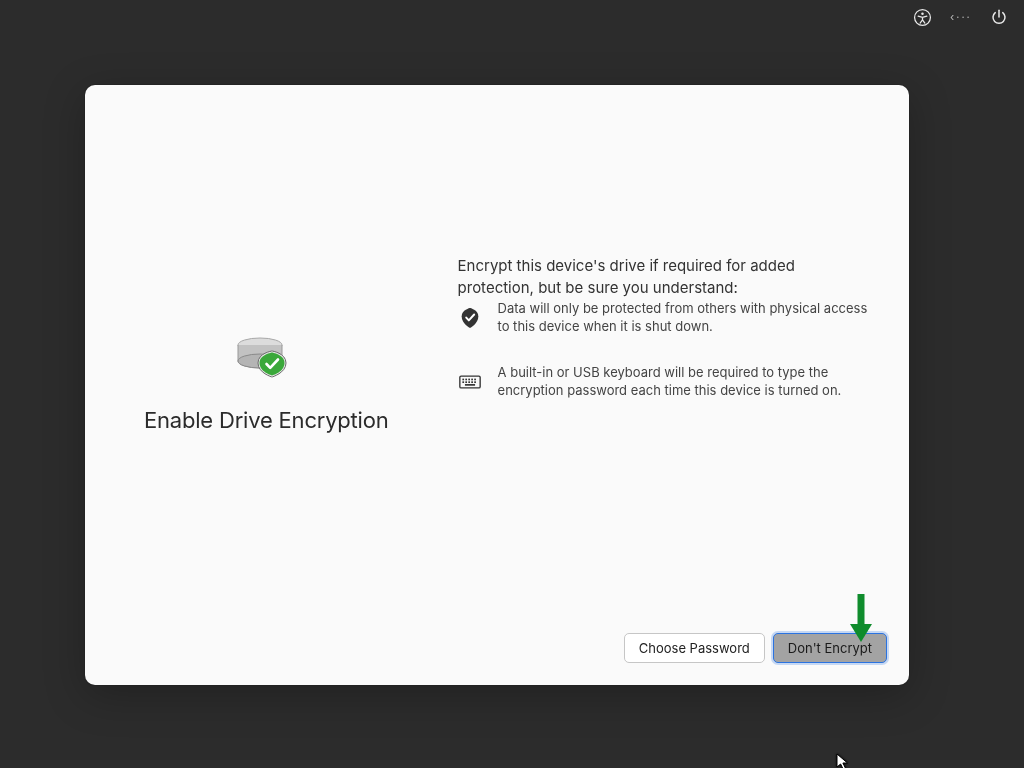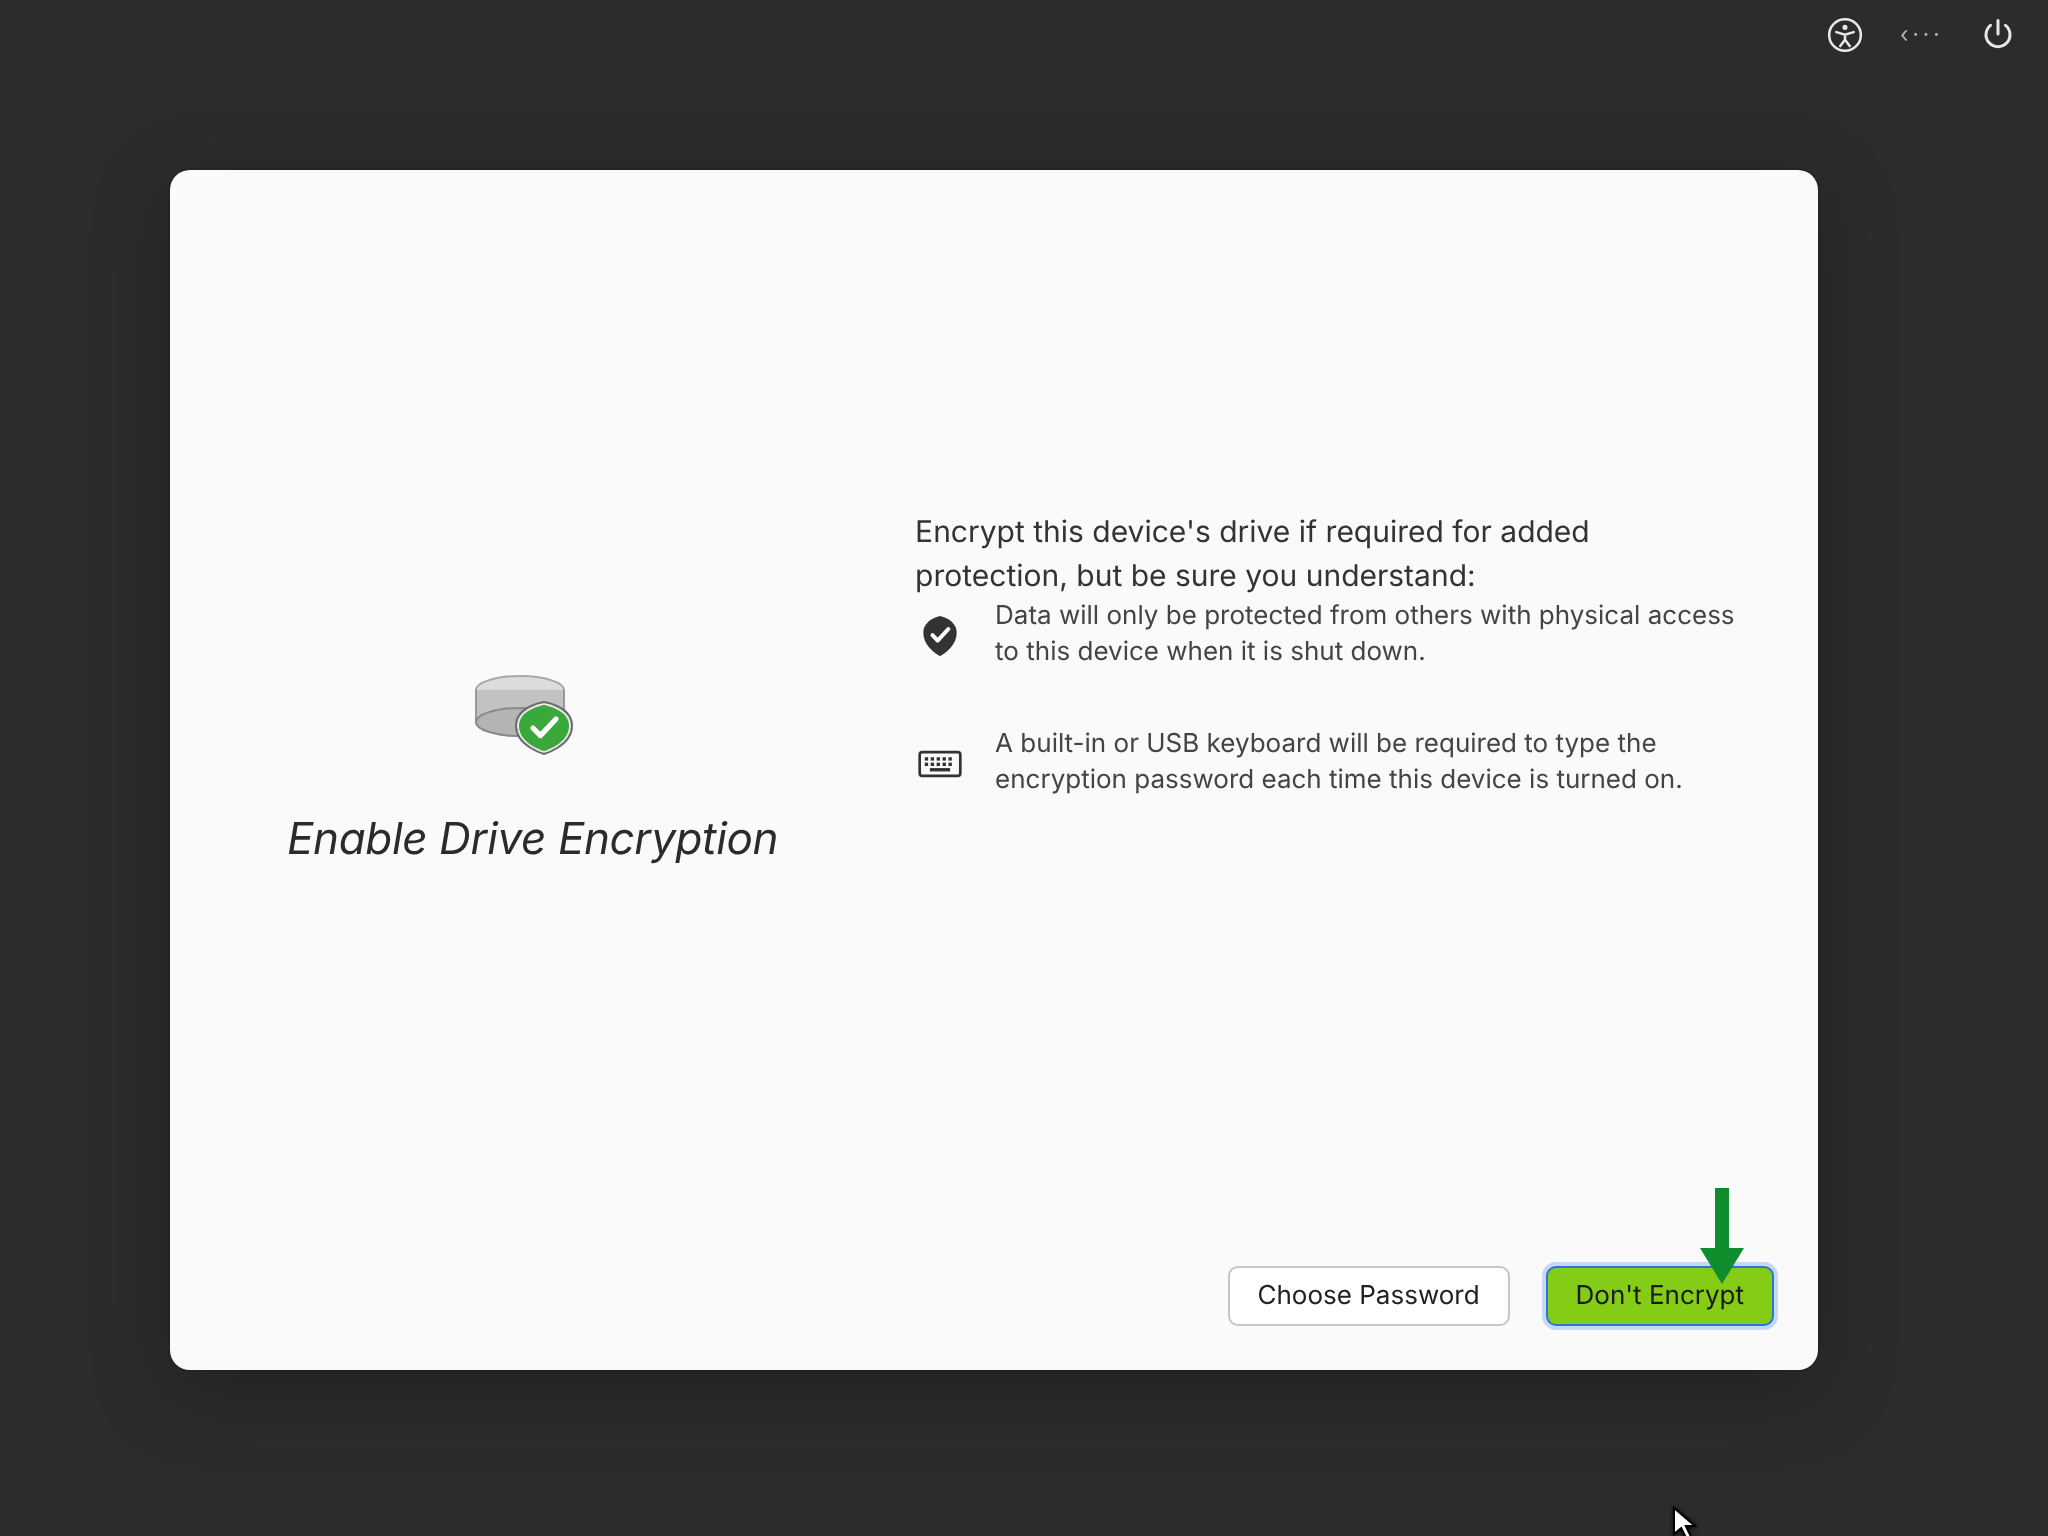--- a/index.html
+++ b/index.html
@@ -24,43 +24,43 @@
       box-shadow: 0 0 0 1px rgba(0,0,0,.08), 0 10px 40px rgba(0,0,0,.25);
       display: flex;
     }
     .left {
       width: 44%; display: flex; flex-direction: column;
       align-items: center; justify-content: center;
       padding: 40px 30px;
     }
     .drive-graphic { width: 64px; height: 44px; position: relative; margin-bottom: 26px; }
     .title {
-      font-size: 22px; font-weight: 400; color: #2b2b2b; letter-spacing: -0.2px; font-style: italic;
+      font-size: 22px; font-weight: 400; color: #2b2b2b; letter-spacing: -0.2px;
     }
     .right {
       width: 56%; padding: 170px 30px 30px 10px;
       display: flex; flex-direction: column;
     }
     .intro {
       font-size: 15px; line-height: 1.45; color: #333; 
       padding-right: 10px;
     }
     .info-row { display:flex; gap: 16px; margin-bottom: 28px; align-items: center; }
     .info-row .icon-slot { width: 24px; flex:none; color:#3a3a3a; display:flex; justify-content:center; padding-top:2px;}
     .info-row .txt { font-size: 13px; color: #444; line-height: 1.4; }
     .buttons {
-      position: absolute; right: 22px; bottom: 22px; display:flex; gap:18px;padding-left:20px;
+      position: absolute; right: 22px; bottom: 22px; display:flex; gap:8px;padding-left:20px;
     }
     .btn {
       font-size: 13px; padding: 6px 14px;
       border: 1px solid #c6c6c6; border-radius: 5px; background: #fff;
       cursor: pointer; font-family: inherit; color:#222;
     }
     .btn.primary {
-      background: #84cc16;
+      background: #a3a3a3;
       border-color: #2b73e0;
       box-shadow: 0 0 0 2px rgba(43,115,224,.25);
       color: #1a1a1a;
     }
     .arrow {
       position: absolute;
       left: 848px; top: 592px;
       color: #0f8c2c;
     }
     .cursor {

